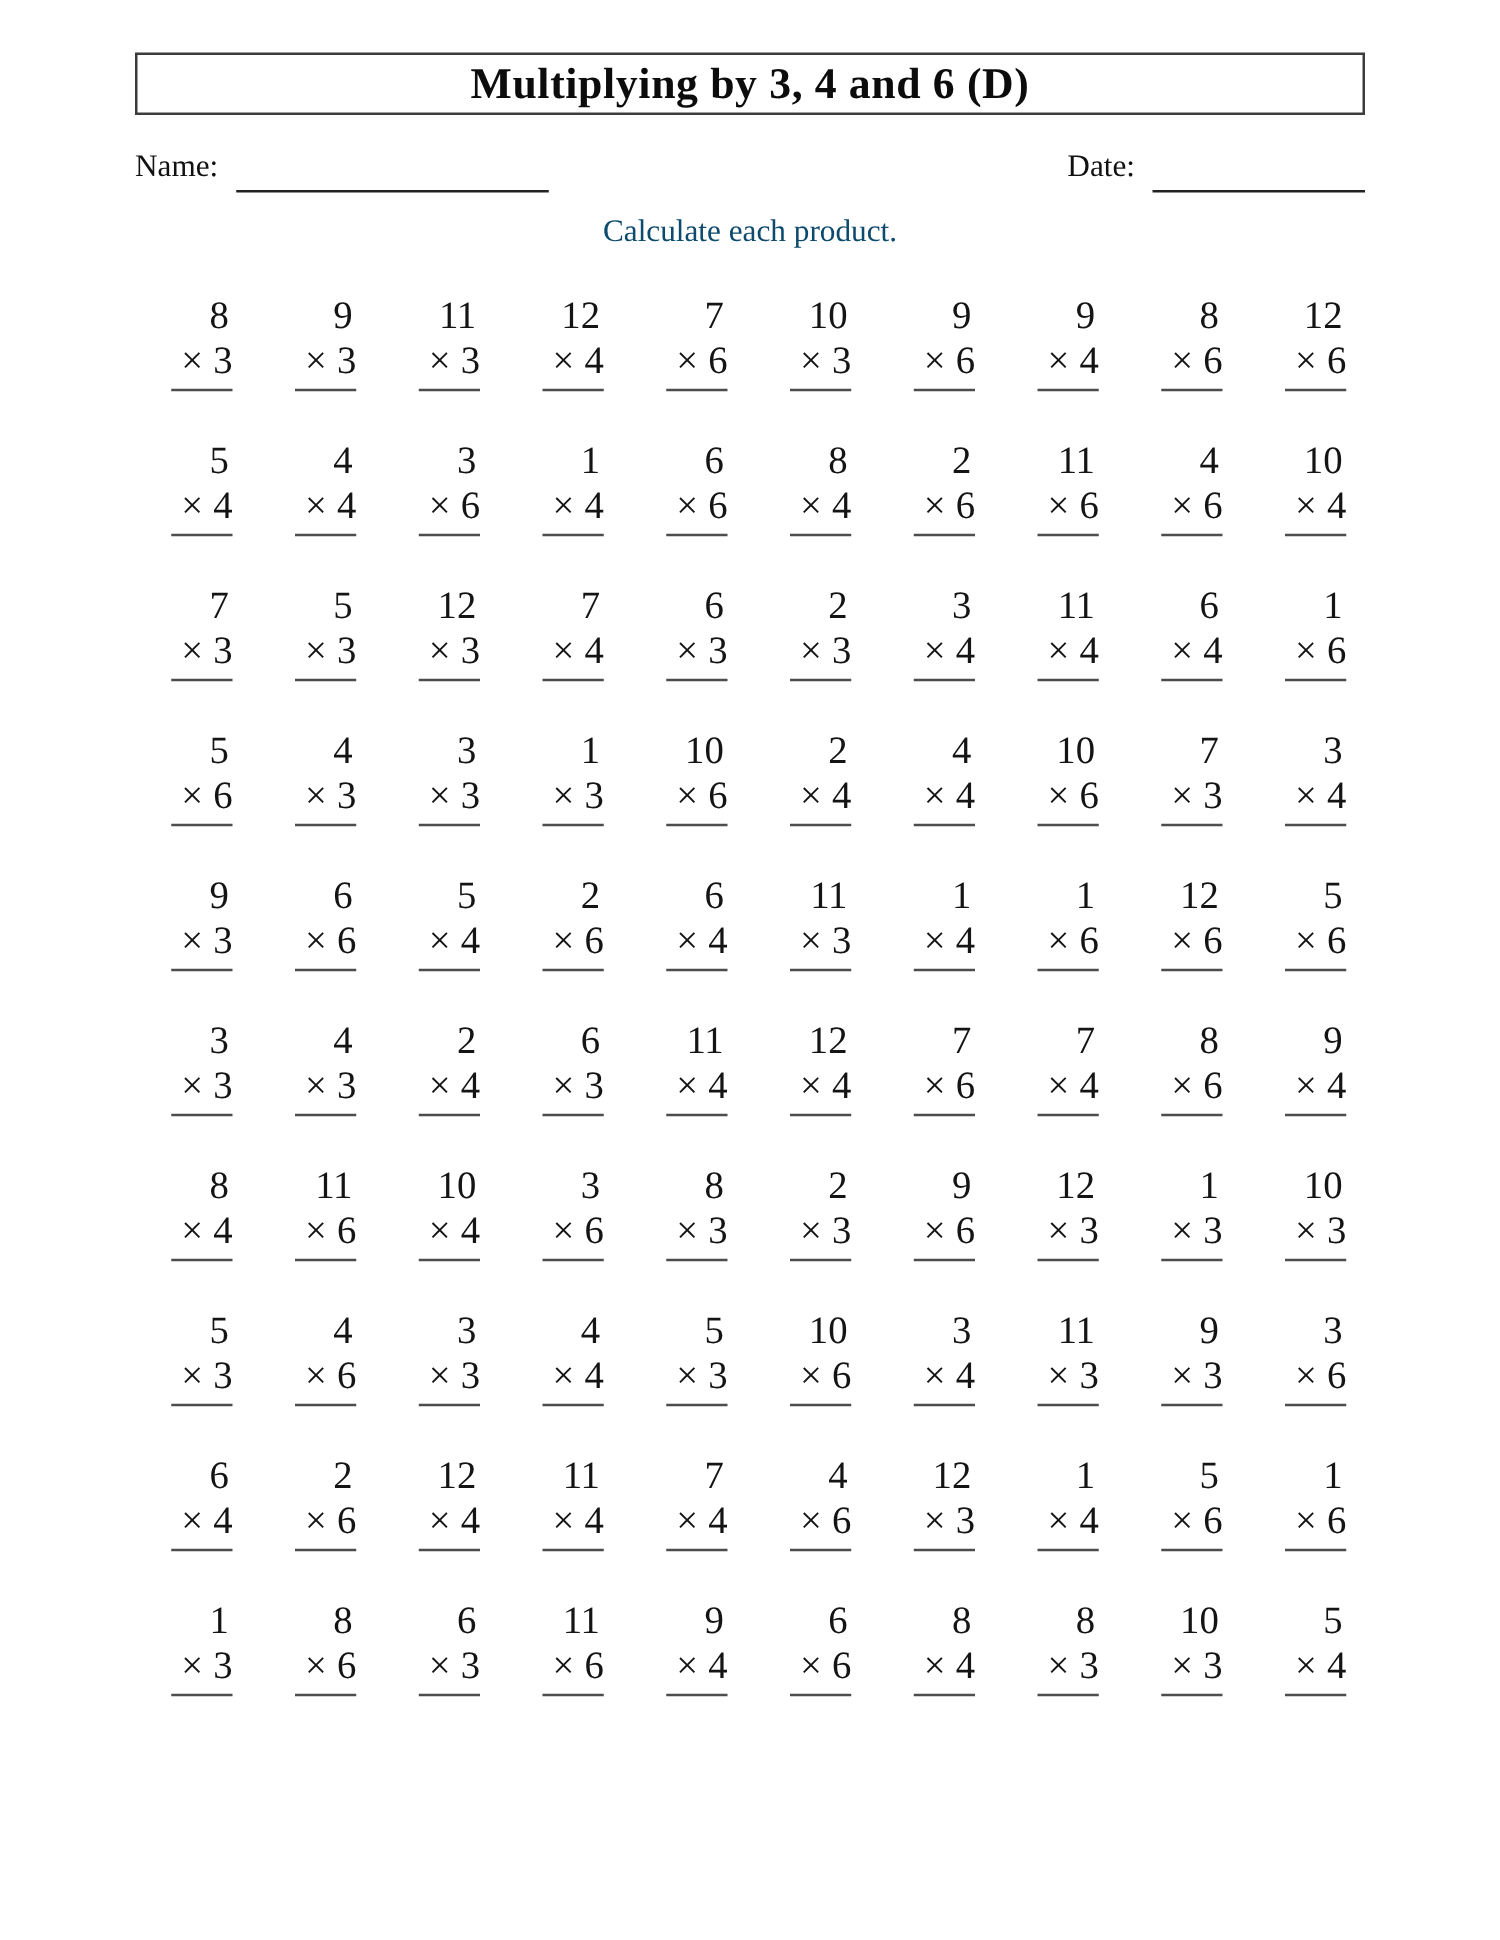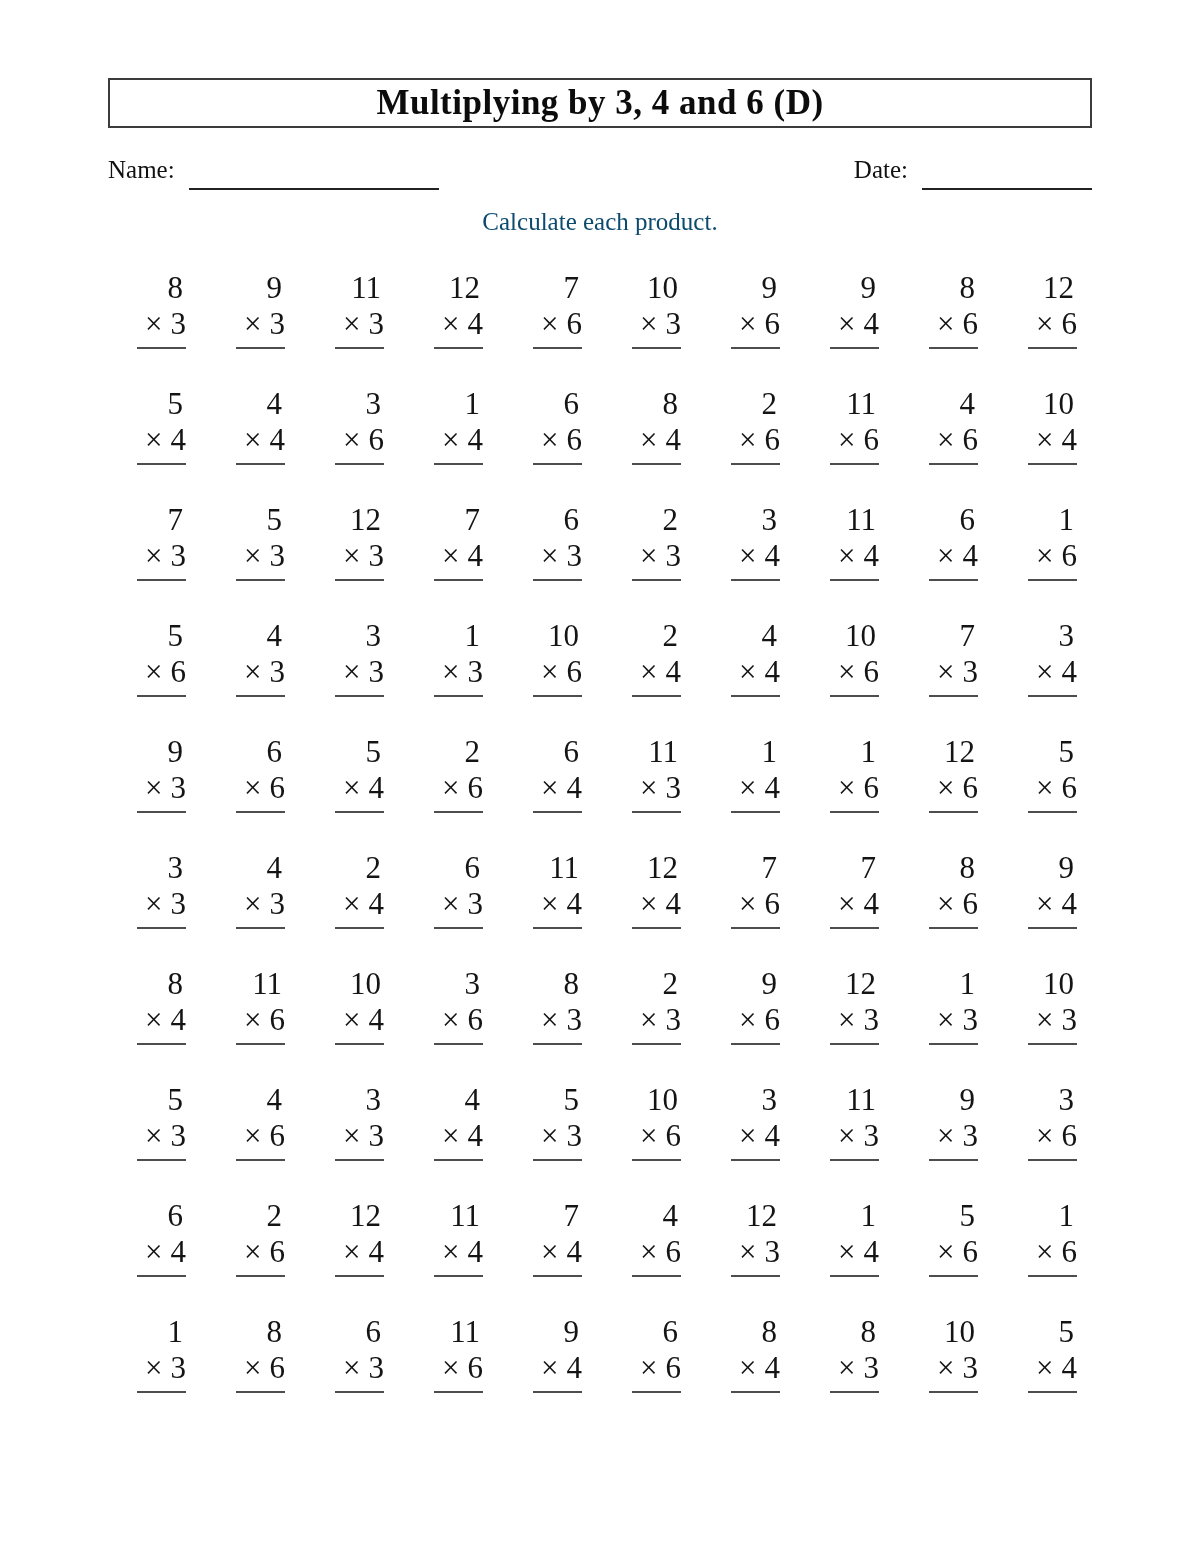--- a/index.html
+++ b/index.html
@@ -12,21 +12,21 @@
     height: 1552px;
     font-family: "Liberation Serif", "DejaVu Serif", serif;
     color: #111111;
     position: relative;
     overflow: hidden;
   }
   .sheet {
     width: 1200px;
     height: 1552px;
     box-sizing: border-box;
-    padding-top: 78px;
+    padding-top: 42px;
   }
   .title-box {
     margin: 0 108px;
     height: 50px;
     border: 2px solid #3c3c3c;
     display: flex;
     align-items: center;
     justify-content: center;
     box-sizing: border-box;
   }

